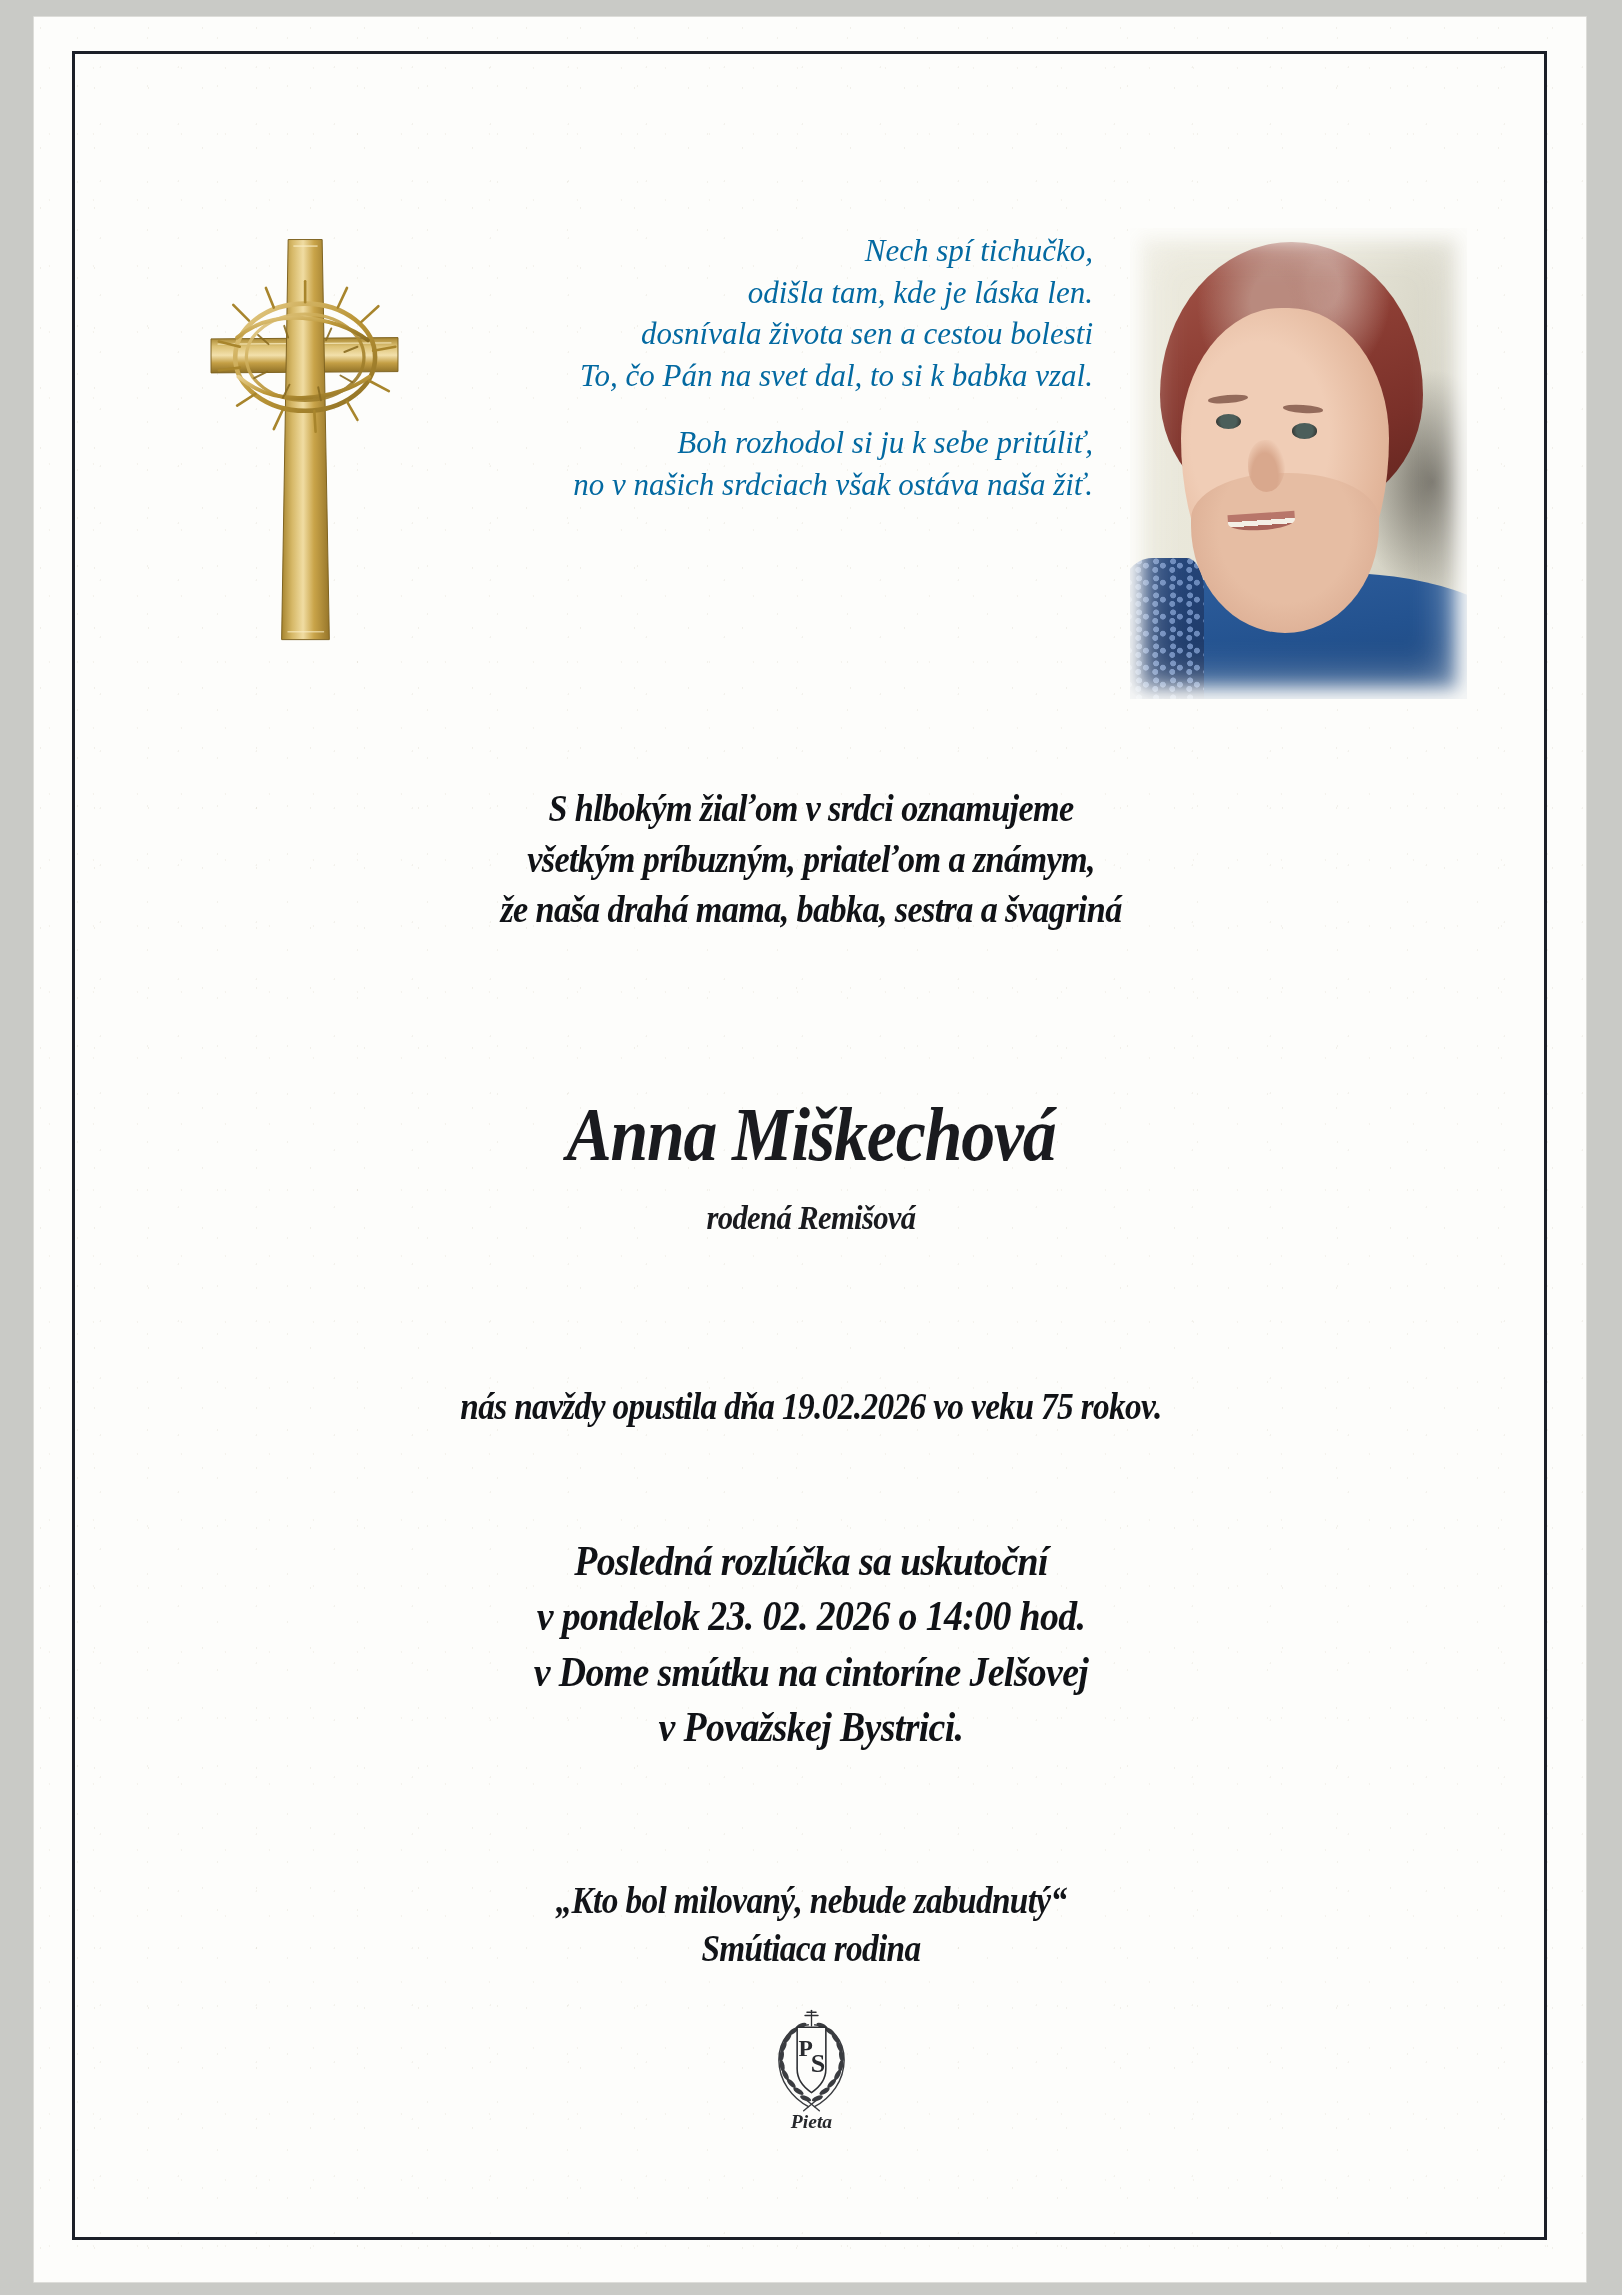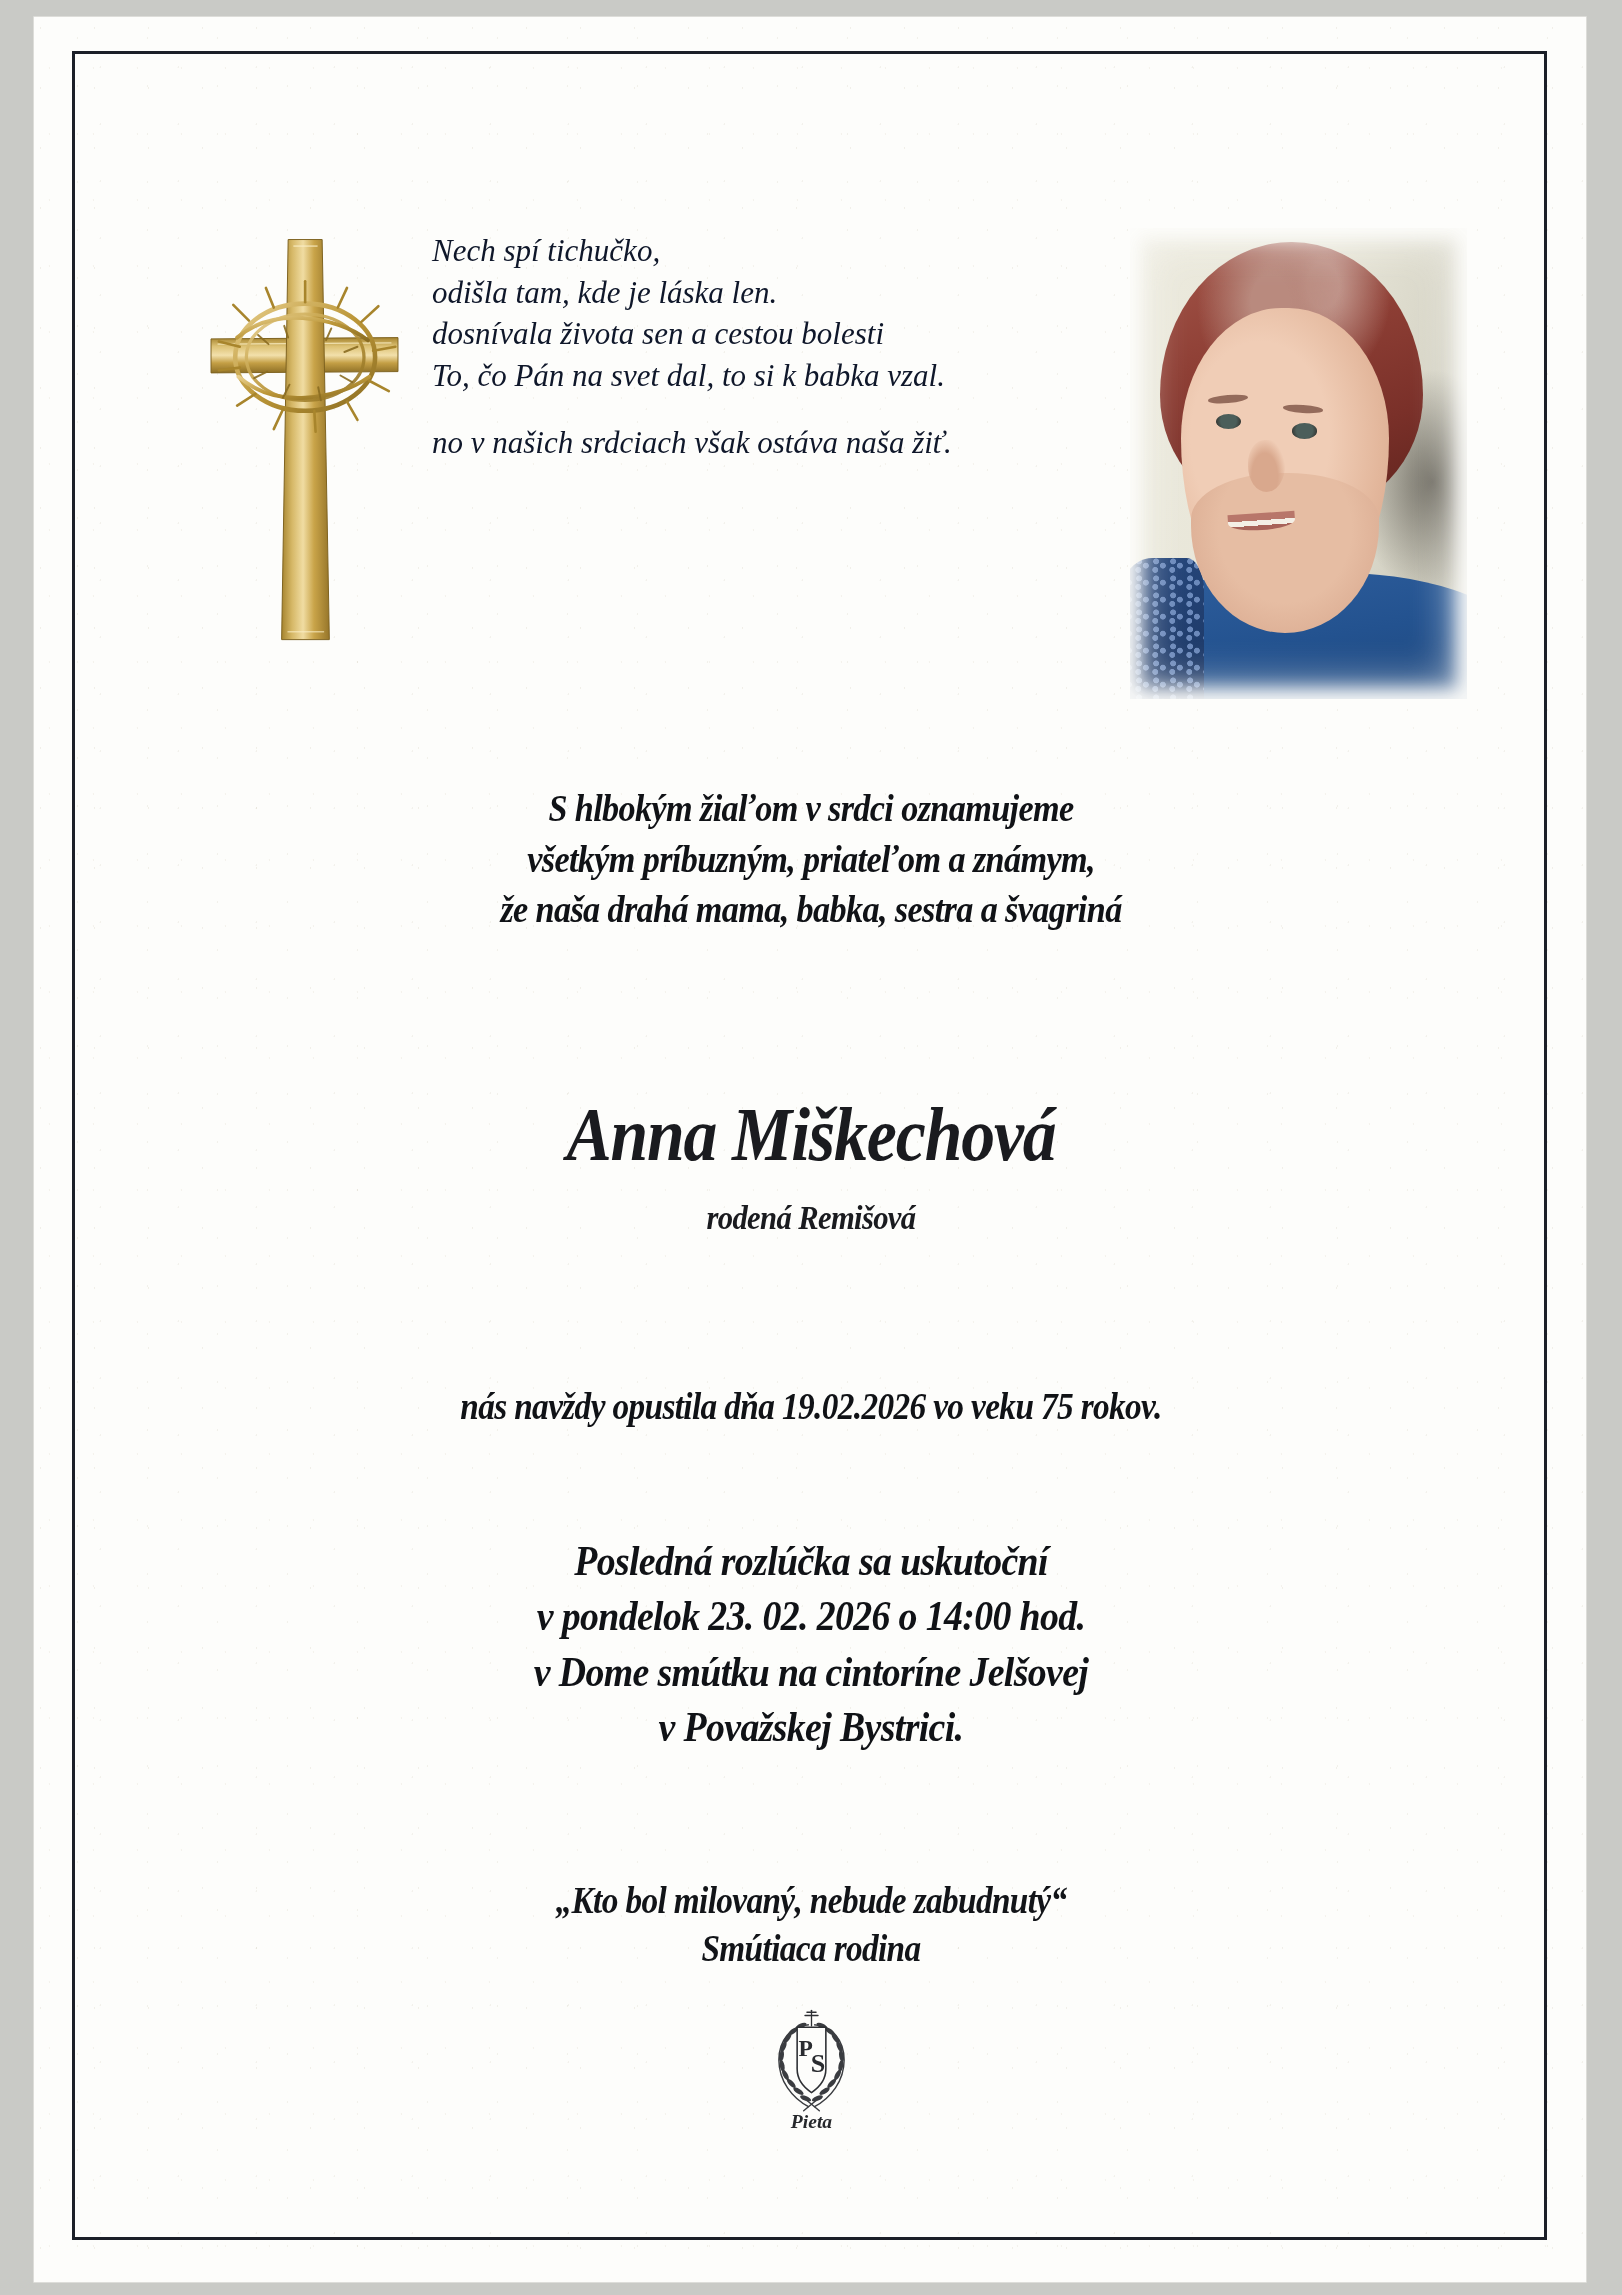--- a/index.html
+++ b/index.html
@@ -185,25 +185,25 @@
       inset 0 0 17px 10.5px rgba(253,253,251,.95),
       inset 0 0 39px 17px rgba(253,253,251,.55);
   }
 
   
   .poem {
     position: absolute;
     left: 432px;
     top: 230px;
     width: 661px;
-    text-align: left;
+    text-align: right;
     font-style: italic;
     font-size: 31px;
     line-height: 1.34;
-    color: #0f172a;
+    color: #0369a1;
   }
   .poem .gap { display: block; height: 26px; }
 
   .announce {
     position: absolute;
     left: 255px;
     top: 783px;
     width: 1112px;
     text-align: center;
     font-style: italic;
@@ -396,20 +396,21 @@
       </div>
       <div class="photo-vignette"></div>
     </div>
 
     <div class="poem">
       <div>Nech spí tichučko,</div>
       <div>odišla tam, kde je láska len.</div>
       <div>dosnívala života sen a cestou bolesti</div>
       <div>To, čo Pán na svet dal, to si k babka vzal.</div>
       <span class="gap"></span>
+      <div>Boh rozhodol si ju k sebe pritúliť,</div>
       <div>no v našich srdciach však ostáva naša žiť.</div>
     </div>
 
     <div class="announce">
       <div>S hlbokým žiaľom v srdci oznamujeme</div>
       <div>všetkým príbuzným, priateľom a známym,</div>
       <div>že naša drahá mama, babka, sestra a švagriná</div>
     </div>
 
     <div class="name">Anna Miškechová</div>

